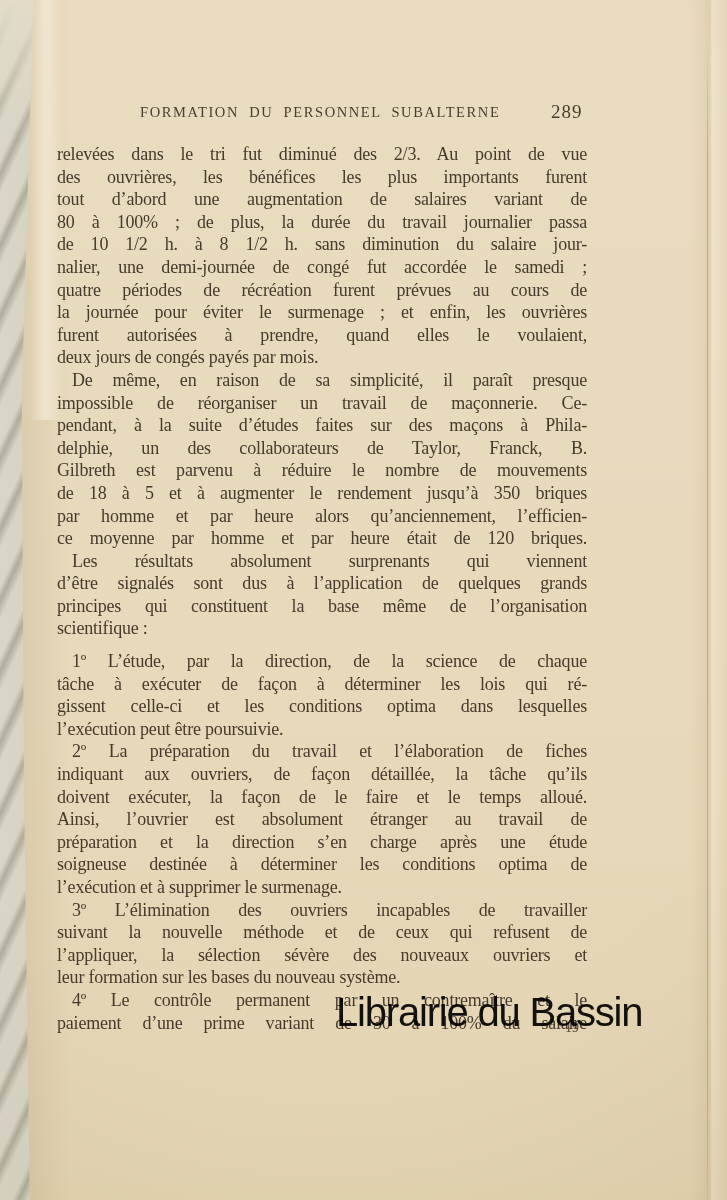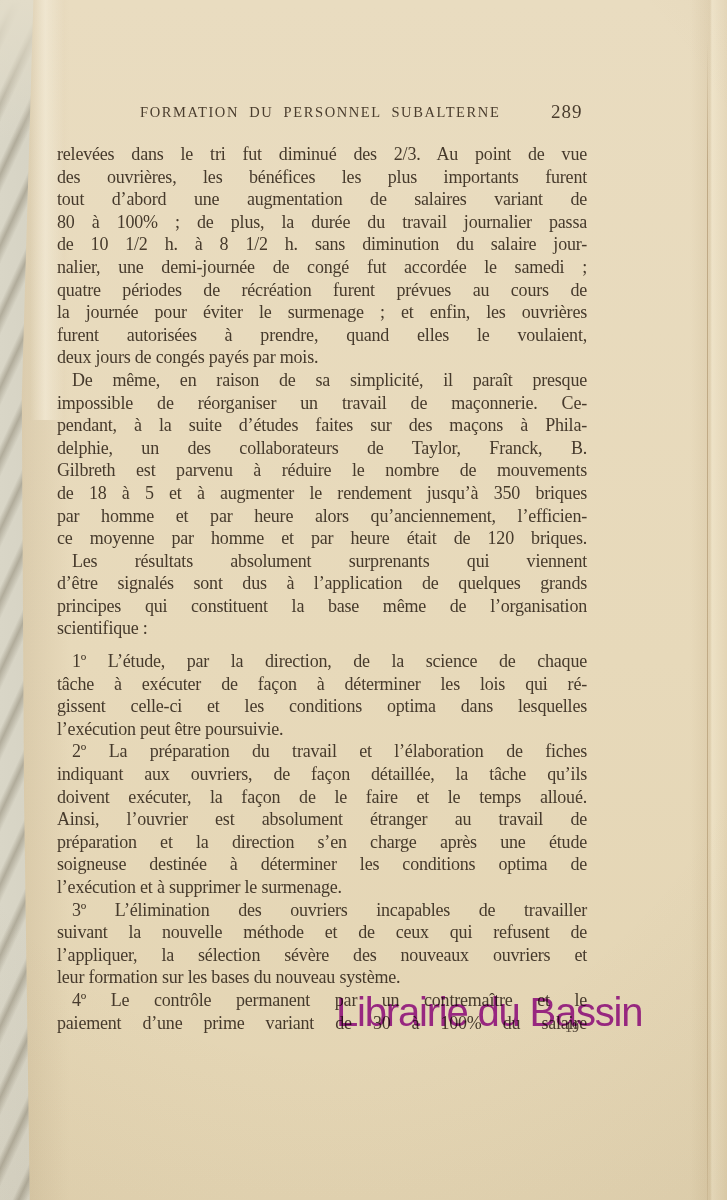--- a/index.html
+++ b/index.html
@@ -134,14 +134,14 @@
         </div>
         <div class="para">
           <div class="line j ind">4º Le contrôle permanent par un contremaître et le</div>
           <div class="line j">paiement d’une prime variant de 30 à 100% du salaire</div>
         </div>
       </div>
     <div class="sig-mark">19</div>
   </div>
   <div class="edge-line"></div>
   <div class="vignette"></div>
-  <div class="watermark" style="color: #a21caf;">Librairie du Bassin</div>
+  <div class="watermark" style="color: #000000;">Librairie du Bassin</div>
 </div>
 
 </body></html>

